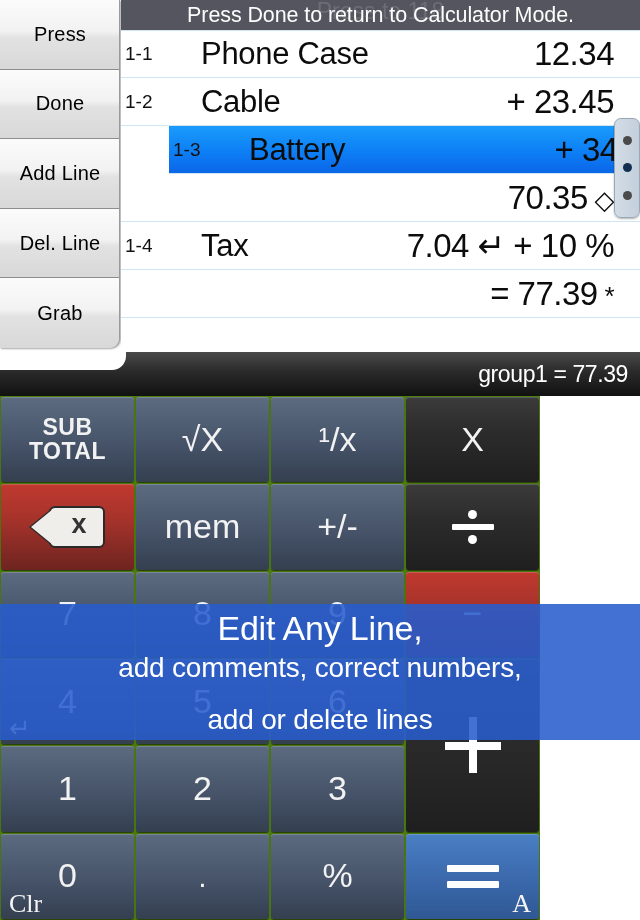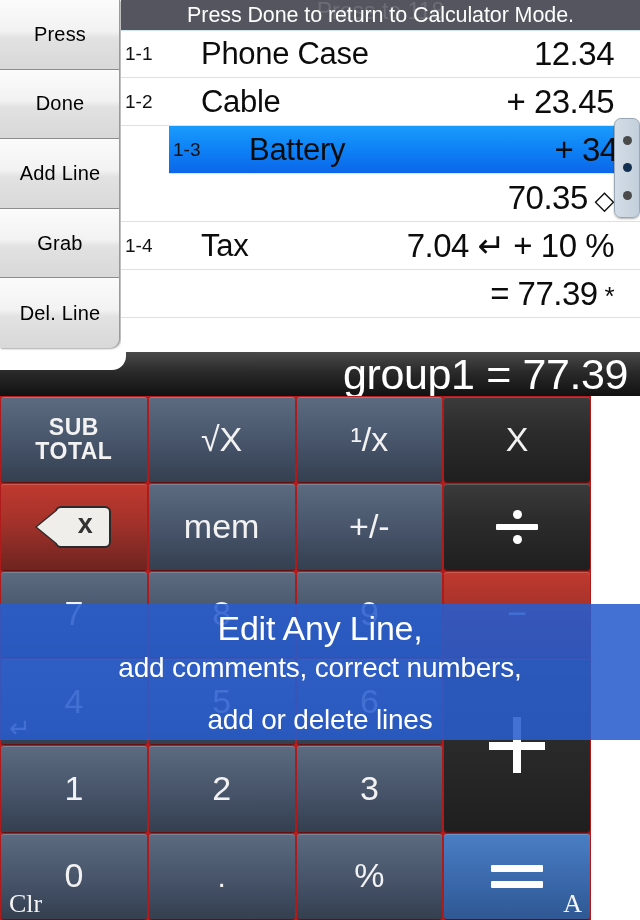--- a/index.html
+++ b/index.html
@@ -48,25 +48,25 @@
     display:flex; flex-direction:column; align-items:center; justify-content:space-around; padding:8px 0; }
   .pdot{ width:9px; height:9px; border-radius:50%; background:#4a4a4a; }
   .pdot.mid{ background:#12304f; }
 
   
   #result-bar{ position:absolute; left:0; top:352px; width:640px; height:44px;
     background:linear-gradient(to bottom,#4a4a4a 0%,#2a2a2a 45%,#111 100%);
     display:flex; align-items:center; justify-content:flex-end; }
   #result-notch{ position:absolute; left:0; top:0; width:126px; height:18px; background:#ffffff;
     border-bottom-right-radius:14px; }
-  #result-text{ padding-right:12px; font-size:43px; color:#fff; letter-spacing:-.4px; }
-
-  
-  #keypad{ position:absolute; left:0; top:396px; width:591px; height:524px;
-    background:#b91c1c; display:grid;
+  #result-text{ padding-right:12px; font-size:23px; color:#fff; letter-spacing:-.4px; }
+
+  
+  #keypad{ position:absolute; left:0; top:396px; width:540px; height:524px;
+    background:#4d7c0f; display:grid;
     grid-template-columns:repeat(4,1fr); grid-template-rows:repeat(6,1fr); gap:2px; padding:1px; }
   .key{ position:relative; display:flex; align-items:center; justify-content:center;
     border-radius:3px; color:#f2f2f2; text-align:center;
     background:linear-gradient(to bottom,#5d6b80 0%,#4c5a70 40%,#3e4a5e 75%,#34404f 100%);
     box-shadow:inset 0 1px 0 rgba(255,255,255,.18), 0 1px 1px rgba(0,0,0,.5);
     font-size:34px; line-height:1.05; }
   .key.dark{ background:linear-gradient(to bottom,#3b3b3b 0%,#2c2c2c 40%,#1f1f1f 100%); }
   .key.red{ background:linear-gradient(to bottom,#c0392f 0%,#a7332b 40%,#6e2420 100%); }
   .key.blue{ background:linear-gradient(to bottom,#4a7fc4 0%,#3d6cb0 45%,#2f5894 100%); }
   .key .stack{ display:flex; flex-direction:column; line-height:1.02; }
@@ -117,24 +117,24 @@
         <div class="side-btn">
           <span>Press</span>
         </div>
         <div class="side-btn">
           <span>Done</span>
         </div>
         <div class="side-btn">
           <span>Add Line</span>
         </div>
         <div class="side-btn">
+          <span>Del. Line</span>
+        </div>
+        <div class="side-btn">
           <span>Grab</span>
-        </div>
-        <div class="side-btn">
-          <span>Del. Line</span>
         </div>
       </div>
 
     <div id="panel-right">
       <div id="hint-bar">
         <div id="hint-ghost">Press to 118</div>
         <div id="hint-text">Press Done to return to Calculator Mode.</div>
       </div>
       <div id="tape">
           <div class="trow first">

